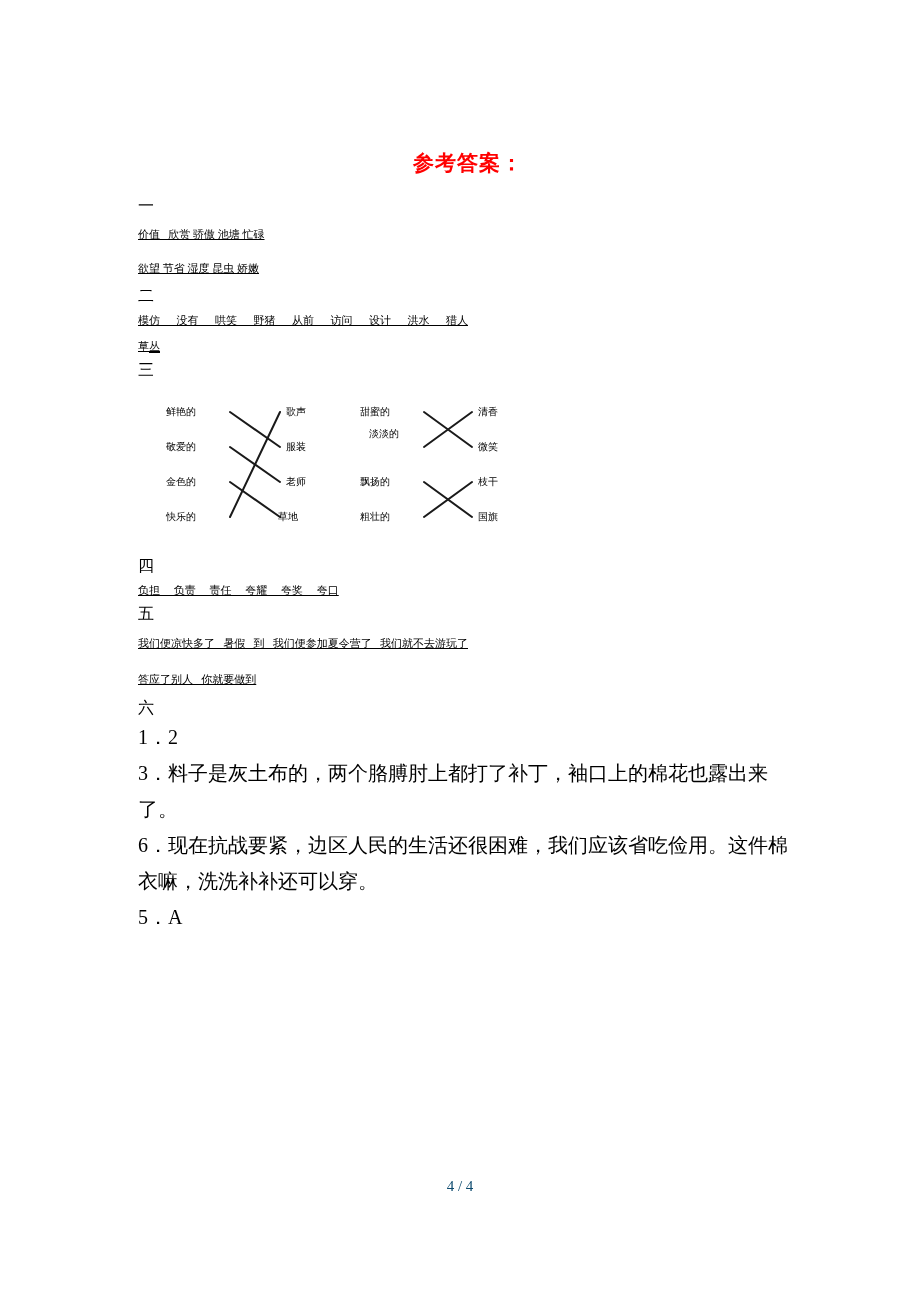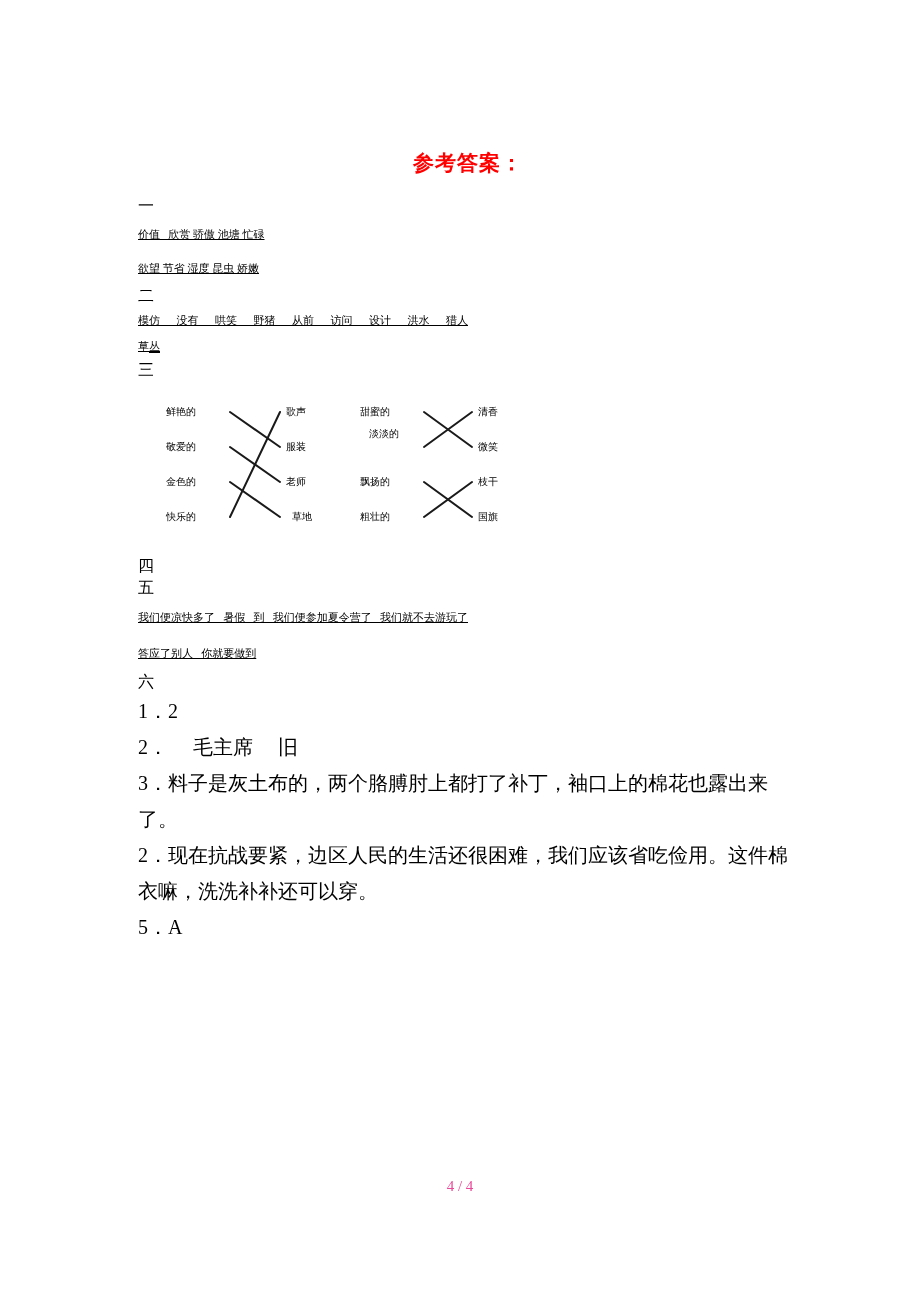--- a/index.html
+++ b/index.html
@@ -100,21 +100,21 @@
   }
 
   
   .page-footer {
     position: absolute;
     left: 0;
     top: 1178px;
     width: 920px;
     text-align: center;
     font-size: 15px;
-    color: #ec4899;
+    color: #0c4a6e;
     font-family: "Liberation Serif", serif;
   }
 </style>
 </head>
 <body>
 
 <div class="page">
   <div class="content">
 
     <div class="answer-title">参考答案：</div>
@@ -145,43 +145,43 @@
           </g>
       </svg>
       <div id="match-words">
           <div class="match-word left-col" style="left: 28px; top: 13px;">鲜艳的</div>
           <div class="match-word left-col" style="left: 28px; top: 48px;">敬爱的</div>
           <div class="match-word left-col" style="left: 28px; top: 83px;">金色的</div>
           <div class="match-word left-col" style="left: 28px; top: 118px;">快乐的</div>
           <div class="match-word right-col" style="left: 148px; top: 13px;">歌声</div>
           <div class="match-word right-col" style="left: 148px; top: 48px;">服装</div>
           <div class="match-word right-col" style="left: 148px; top: 83px;">老师</div>
-          <div class="match-word right-col" style="left: 154px; top: 118px;">草地</div>
+          <div class="match-word right-col" style="left: 140px; top: 118px;">草地</div>
           <div class="match-word left-col" style="left: 222px; top: 13px;">甜蜜的</div>
           <div class="match-word left-col" style="left: 222px; top: 35px; margin-left: 9px;">淡淡的</div>
           <div class="match-word left-col" style="left: 222px; top: 83px;">飘扬的</div>
           <div class="match-word left-col" style="left: 222px; top: 118px; text-align: center;">粗壮的</div>
           <div class="match-word right-col" style="left: 340px; top: 13px;">清香</div>
           <div class="match-word right-col" style="left: 340px; top: 48px;">微笑</div>
           <div class="match-word right-col" style="left: 340px; top: 83px;">枝干</div>
           <div class="match-word right-col" style="left: 340px; top: 118px;">国旗</div>
         </div>
     </div>
 
     <div class="sec-num">四</div>
+    <div class="ans-line tight">负担     负责     责任     夸耀     夸奖     夸口</div>
 
     <div class="sec-num">五</div>
     <div class="ans-line wide">我们便凉快多了   暑假   到   我们便参加夏令营了   我们就不去游玩了</div>
     <div class="ans-line wide">答应了别人   你就要做到</div>
 
     <div class="sec-num">六</div>
     <div id="section-six-items">
         <div class="num-line">1．2</div>
-        <div class="num-line">2．     毛主席     旧</div>
         <div class="num-line">3．料子是灰土布的，两个胳膊肘上都打了补丁，袖口上的棉花也露出来了。</div>
-        <div class="num-line">2．现在抗战要紧，边区人民的生活还很困难，我们应该省吃俭用。这件棉衣嘛，洗洗补补还可以穿。</div>
+        <div class="num-line">6．现在抗战要紧，边区人民的生活还很困难，我们应该省吃俭用。这件棉衣嘛，洗洗补补还可以穿。</div>
         <div class="num-line">5．A</div>
       </div>
 
   </div>
 
   <div class="page-footer">4 / 4</div>
 </div>
 
 </body></html>

